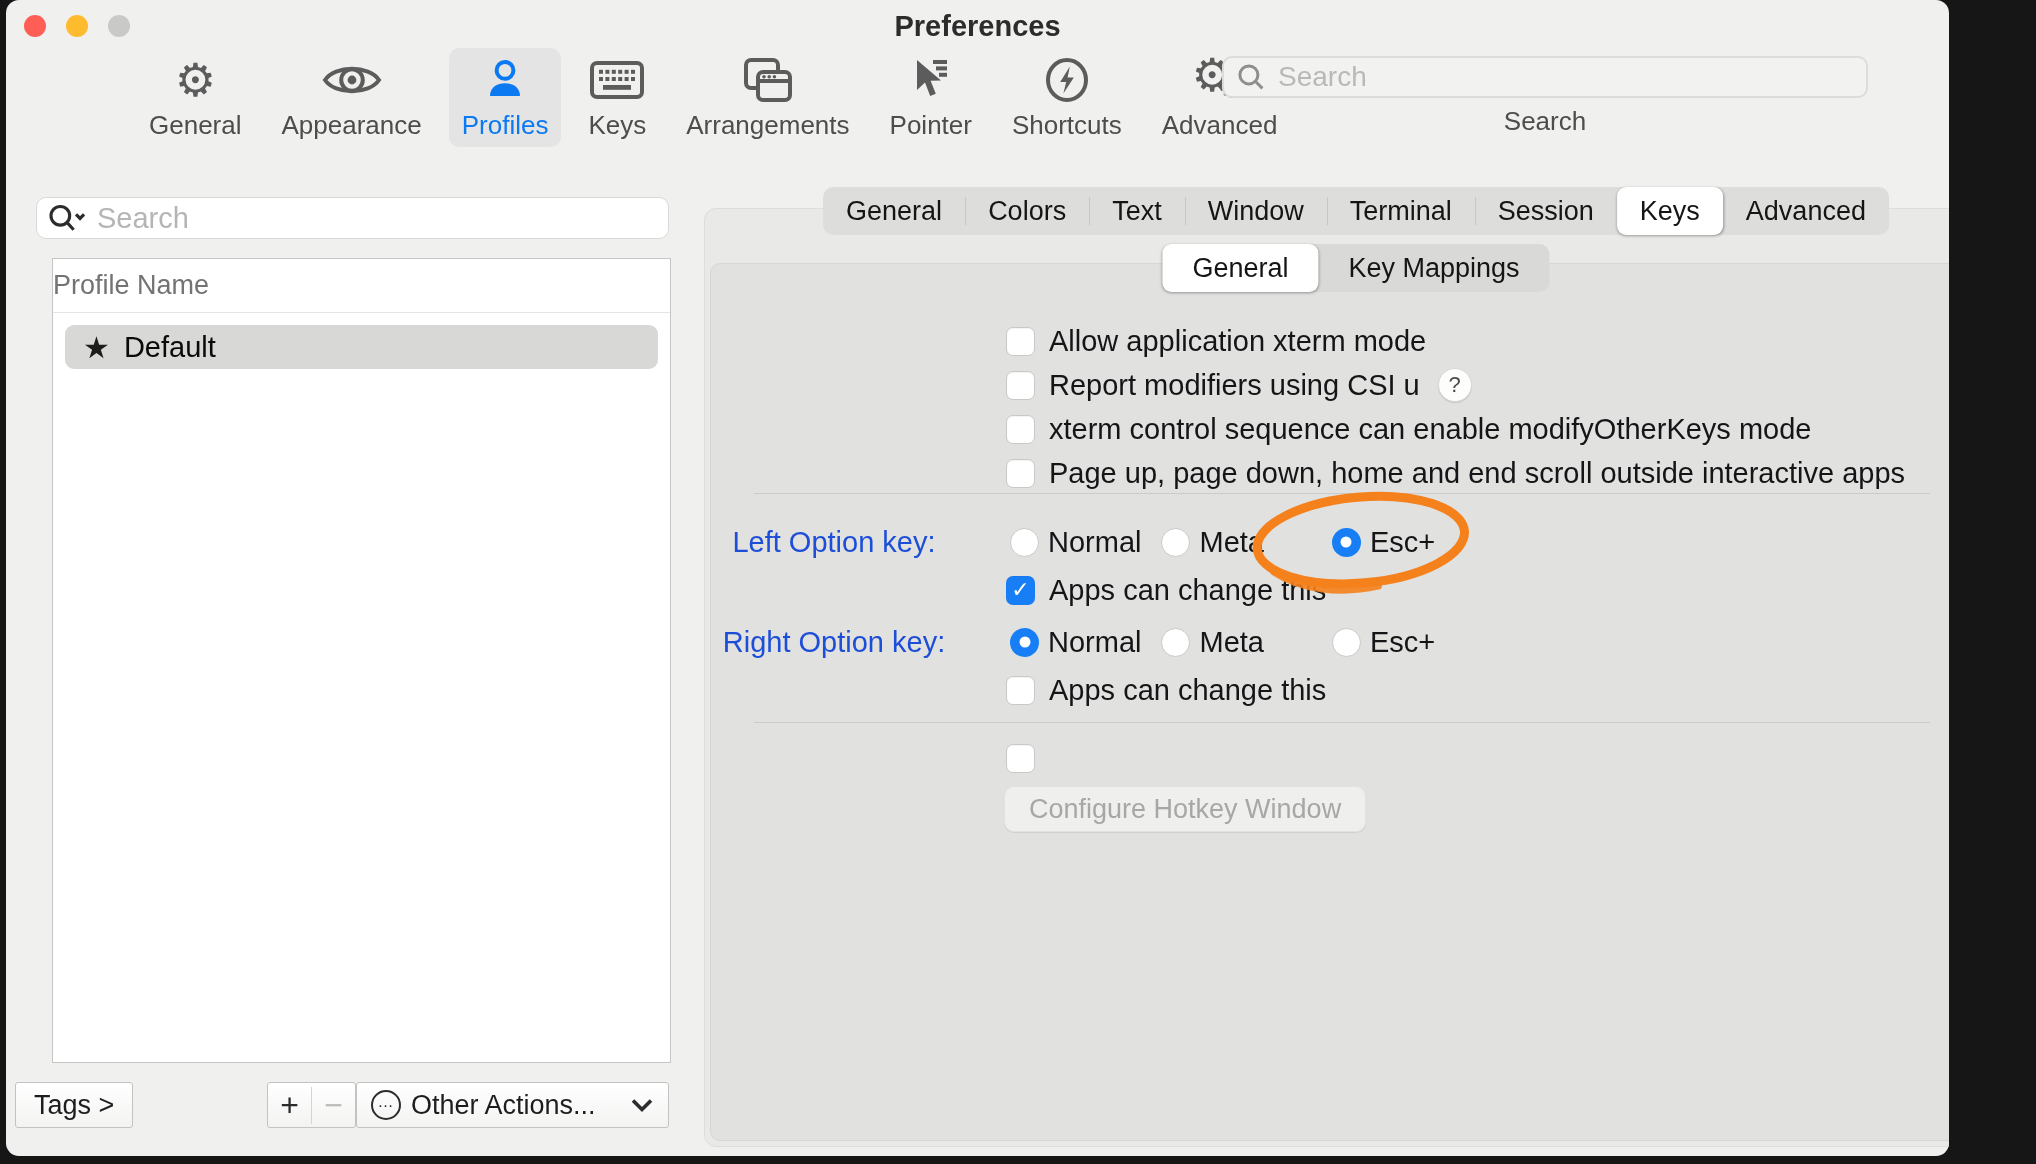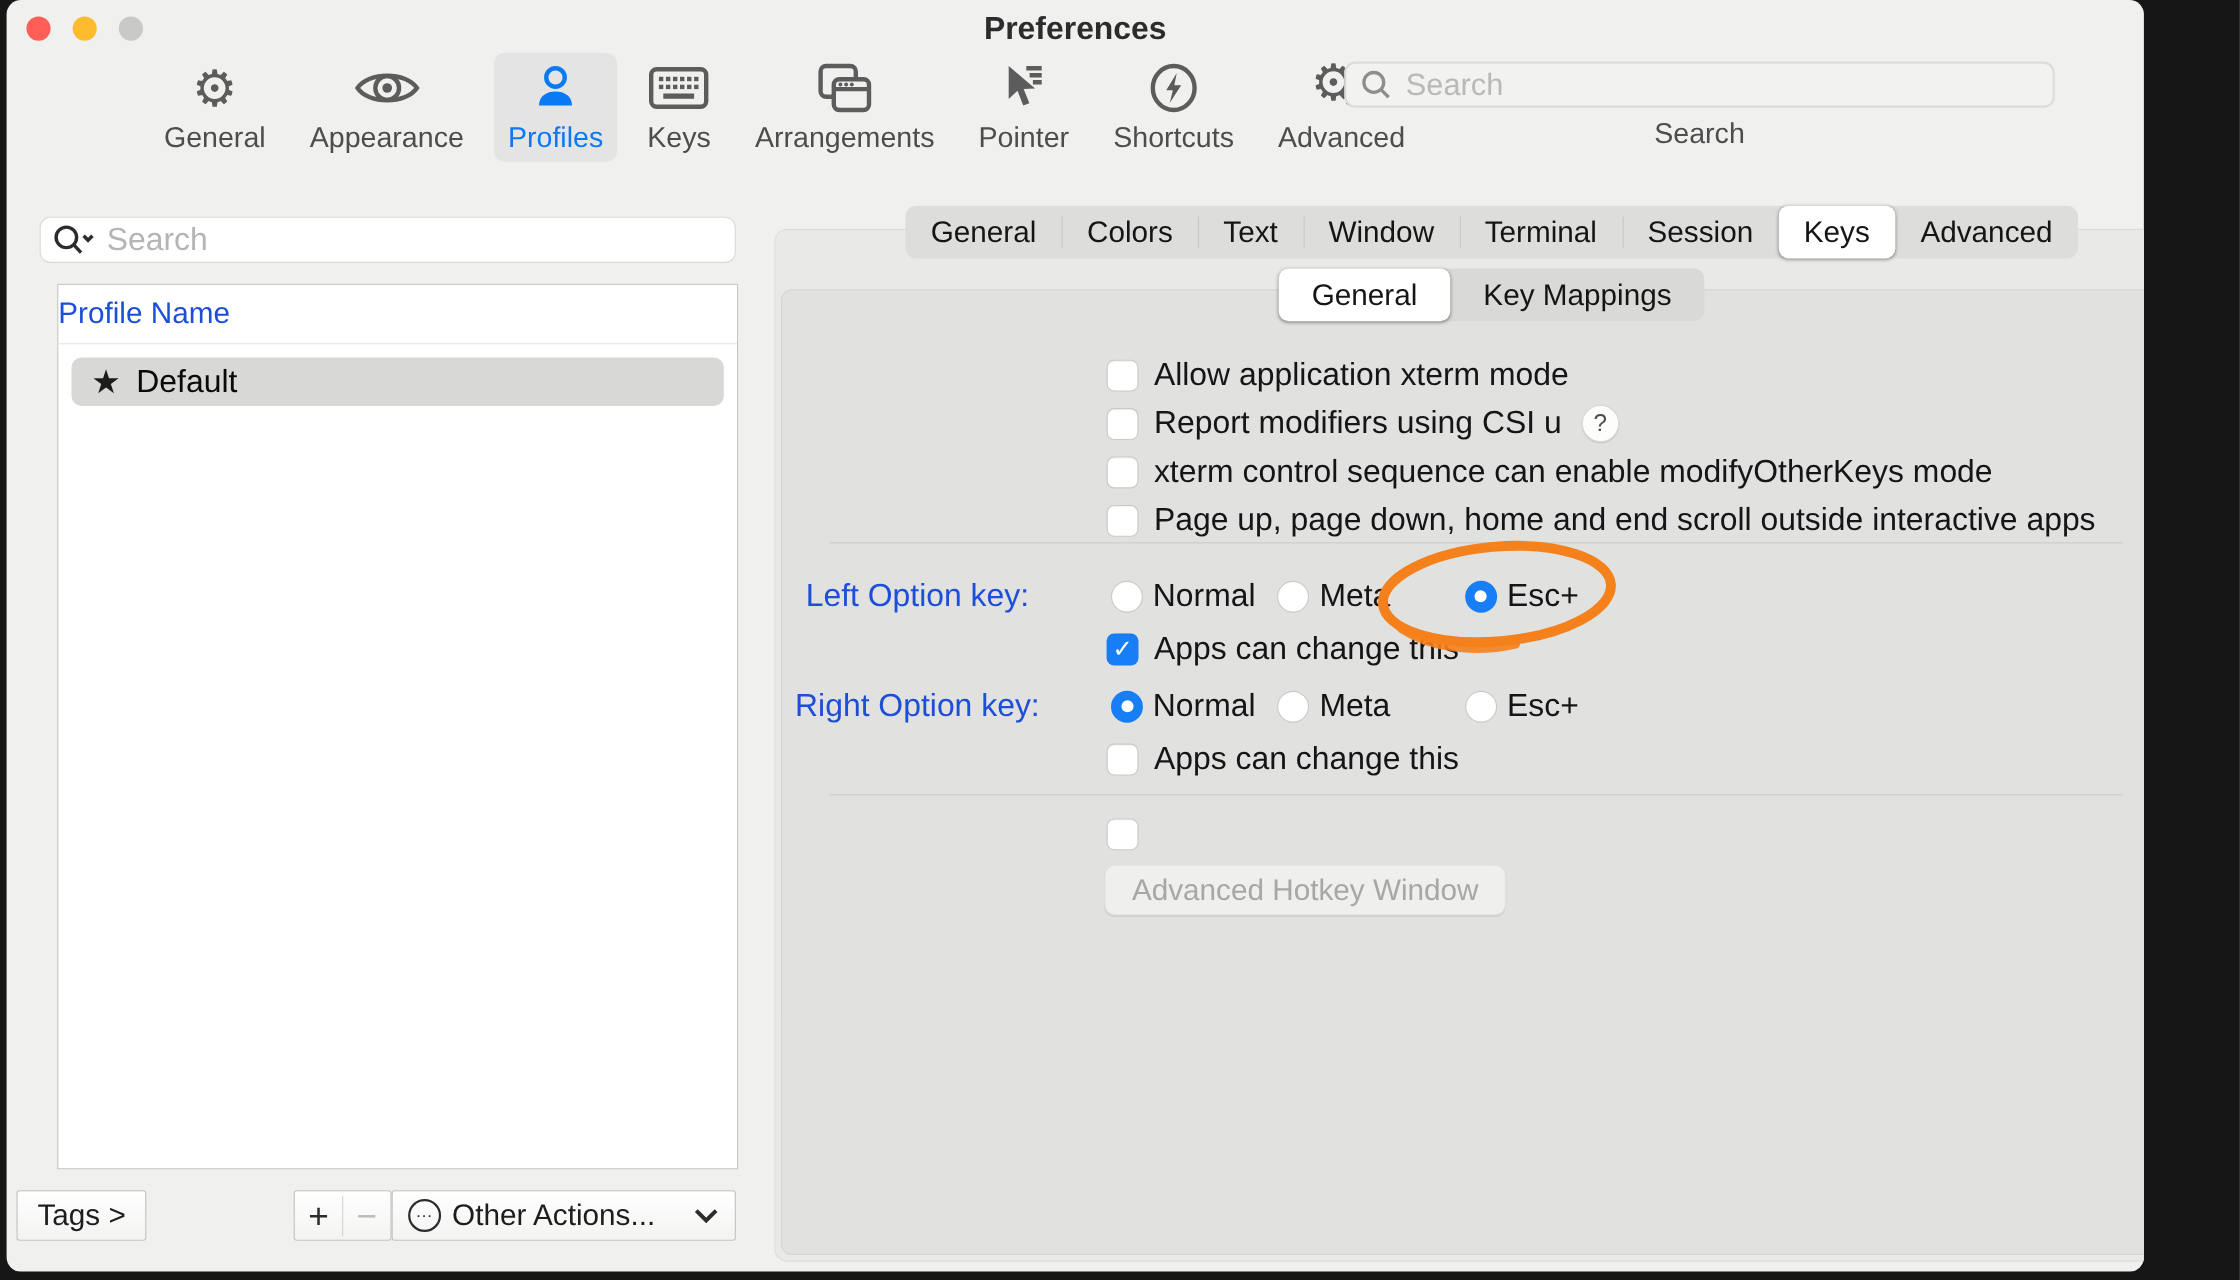--- a/index.html
+++ b/index.html
@@ -35,21 +35,21 @@
   .tsearch input::placeholder{color:#b9b9b8;}
   .tsearch .under{margin-top:8px;text-align:center;font-size:26px;color:#4d4d4d;}
   
   .ssearch{position:absolute;left:30px;top:197px;width:633px;height:42px;background:#fff;
     border:1px solid #d9d9d8;border-radius:10px;display:flex;align-items:center;padding:0 10px;box-sizing:border-box;}
   .ssearch input{flex:1;border:none;outline:none;background:transparent;font-size:29px;color:#333;
     font-family:inherit;margin-left:8px;}
   .ssearch input::placeholder{color:#b5b5b4;}
   .plist{position:absolute;left:46px;top:258px;width:619px;height:805px;background:#fff;
     border:1px solid #c5c5c4;box-sizing:border-box;}
-  .plist .hdr{height:53px;line-height:53px;font-size:27px;color:#1d4ed8;
+  .plist .hdr{height:53px;line-height:53px;font-size:27px;color:#737373;
     border-bottom:1px solid #e4e4e4;}
   .prow{margin:12px 12px 0 12px;height:44px;border-radius:9px;background:#d8d8d7;display:flex;
     align-items:center;padding-left:18px;}
   .prow .star{font-size:30px;color:#1c1c1c;margin-right:14px;}
   .prow .pname{font-size:29px;color:#0a0a0a;}
   
   .btn{position:absolute;top:1082px;height:46px;box-sizing:border-box;border:1px solid #c3c3c2;
     background:linear-gradient(#ffffff,#f3f3f2);border-radius:3px;display:flex;align-items:center;
     font-size:27px;color:#1d1d1f;}
   .tagsbtn{left:9px;padding:0 18px;}
@@ -337,21 +337,21 @@
     <div class="cb"></div>
     <div class="cblbl">Apps can change this</div>
   </div>
 
   <div class="divider" style="top:722px"></div>
 
   <div class="cbrow" style="top:740px">
     <div class="cb"></div>
   </div>
   <div class="cfgbtn">
-    <span>Advanced Hotkey Window</span>
+    <span>Configure Hotkey Window</span>
   </div>
 
   <svg class="annotation" viewBox="0 0 238 112">
     <g transform="rotate(-5 119 56)">
       <ellipse cx="119" cy="54" rx="104" ry="43" fill="none" stroke="#f5811c" stroke-width="9" stroke-linecap="round"></ellipse>
       <path d="M30 78 C55 98 95 106 132 101" fill="none" stroke="#f5811c" stroke-width="8" stroke-linecap="round" opacity="0.9"></path>
     </g>
   </svg>
 
 </div>

